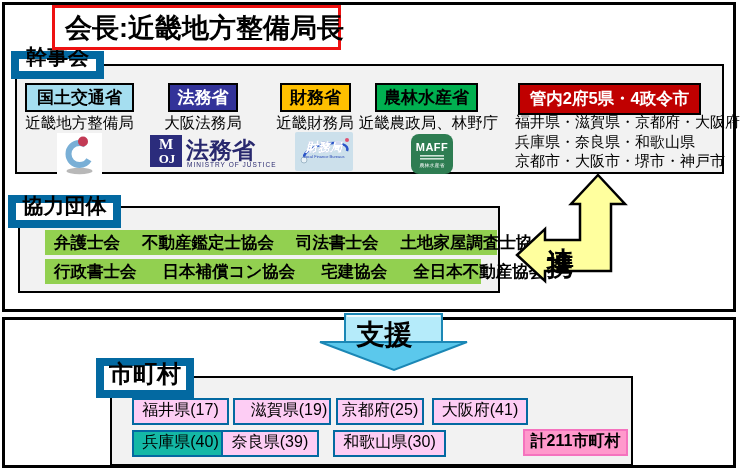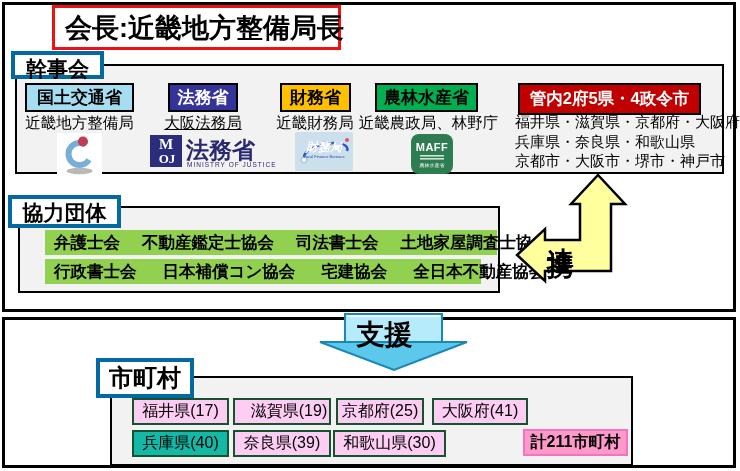--- a/index.html
+++ b/index.html
@@ -1,30 +1,30 @@
 <!DOCTYPE html>
 <html><head>
 <meta charset="utf-8">
 <style>
   html,body{margin:0;padding:0;background:#fff;}
   .stage{position:relative;width:740px;height:471px;background:#fff;
          font-family:"Liberation Sans",sans-serif;color:#000;overflow:hidden;}
   .abs{position:absolute;box-sizing:border-box;}
   .outer-box{border:3px solid #000;background:#fff;}
   .panel{background:#F2F2F2;border:2px solid #000;}
-  .label-box{background:#fff;border:4px solid #0369a1;display:flex;align-items:flex-start;
+  .label-box{background:#fff;border:8px solid #0369a1;display:flex;align-items:flex-end;
              justify-content:center;font-weight:600;z-index:3;white-space:nowrap;}
   .ministry{border:2px solid #000;display:flex;align-items:center;justify-content:center;
             font-weight:600;white-space:nowrap;z-index:2;}
   .ministry.light{color:#fff;}
   .bureau{font-size:15.5px;text-align:center;white-space:nowrap;z-index:2;}
   .pref-lines{font-size:15px;line-height:19.5px;white-space:nowrap;z-index:2;}
   .green-row{display:flex;align-items:center;gap:22px;padding-left:9px;
              font-size:16.5px;font-weight:600;white-space:nowrap;z-index:2;}
-  .pink{border:2px solid #14532d;display:flex;align-items:center;justify-content:center;
+  .pink{border:2px solid #0369a1;display:flex;align-items:flex-start;justify-content:center;
         font-size:16px;white-space:nowrap;z-index:2;}
   .pink.total{border-color:#F573BE;font-weight:700;}
   .vtext{writing-mode:vertical-rl;text-orientation:upright;font-size:27px;font-weight:600;
          line-height:1.05;z-index:5;letter-spacing:2px;}
   .arrow-label{z-index:6;text-align:center;font-weight:600;}
   svg{display:block;overflow:visible;}
 </style>
 </head>
 <body>
 
@@ -53,21 +53,21 @@
     <span>財務省</span>
   </div>
   <div class="abs ministry" style="left: 375px; top: 83px; width: 103px; height: 29px; font-size: 17px; background-color: rgb(0, 176, 80);">
     <span>農林水産省</span>
   </div>
   <div class="abs ministry light" style="left: 518px; top: 83px; width: 183px; height: 32px; font-size: 16.5px; background-color: rgb(192, 0, 0);">
     <span>管内2府5県・4政令市</span>
   </div>
 
   <div class="abs bureau" style="left:22px;top:113px;width:115px;">近畿地方整備局</div>
-  <div class="abs bureau" style="left:160px;top:113px;width:86px;text-decoration:underline;">大阪法務局</div>
+  <div class="abs bureau" style="left:160px;top:113px;width:86px;">大阪法務局</div>
   <div class="abs bureau" style="left:270px;top:113px;width:90px;">近畿財務局</div>
   <div class="abs bureau" style="left:356px;top:113px;width:145px;">近畿農政局、林野庁</div>
 
   <div class="abs pref-lines" style="left:515px;top:112px;width:215px;">
     <div>福井県・滋賀県・京都府・大阪府・</div>
     <div>兵庫県・奈良県・和歌山県</div>
     <div>京都市・大阪市・堺市・神戸市</div>
   </div>
 
   <div class="abs" style="left:57px;top:133px;width:45px;height:42px;background:#fff;z-index:2;">
@@ -155,21 +155,21 @@
   </div>
   <div class="abs pink" style="left: 336px; top: 398px; width: 88px; height: 27px; background-color: rgb(253, 205, 244);">
     <span>京都府(25)</span>
   </div>
   <div class="abs pink" style="left: 432px; top: 398px; width: 96px; height: 27px; background-color: rgb(253, 205, 244);">
     <span>大阪府(41)</span>
   </div>
   <div class="abs pink" style="left: 132px; top: 430px; width: 97px; height: 27px; background-color: #14b8a6;">
     <span>兵庫県(40)</span>
   </div>
-  <div class="abs pink" style="left: 233px; top: 430px; width: 98px; height: 27px; background-color: rgb(253, 205, 244);">
+  <div class="abs pink" style="left: 221px; top: 430px; width: 98px; height: 27px; background-color: rgb(253, 205, 244);">
     <span>奈良県(39)</span>
   </div>
   <div class="abs pink" style="left: 333px; top: 430px; width: 113px; height: 27px; background-color: rgb(253, 205, 244);">
     <span>和歌山県(30)</span>
   </div>
   <div class="abs pink total" style="left: 523px; top: 429px; width: 105px; height: 27px; background-color: rgb(255, 153, 204);">
     <span>計211市町村</span>
   </div>
 
 </div>

